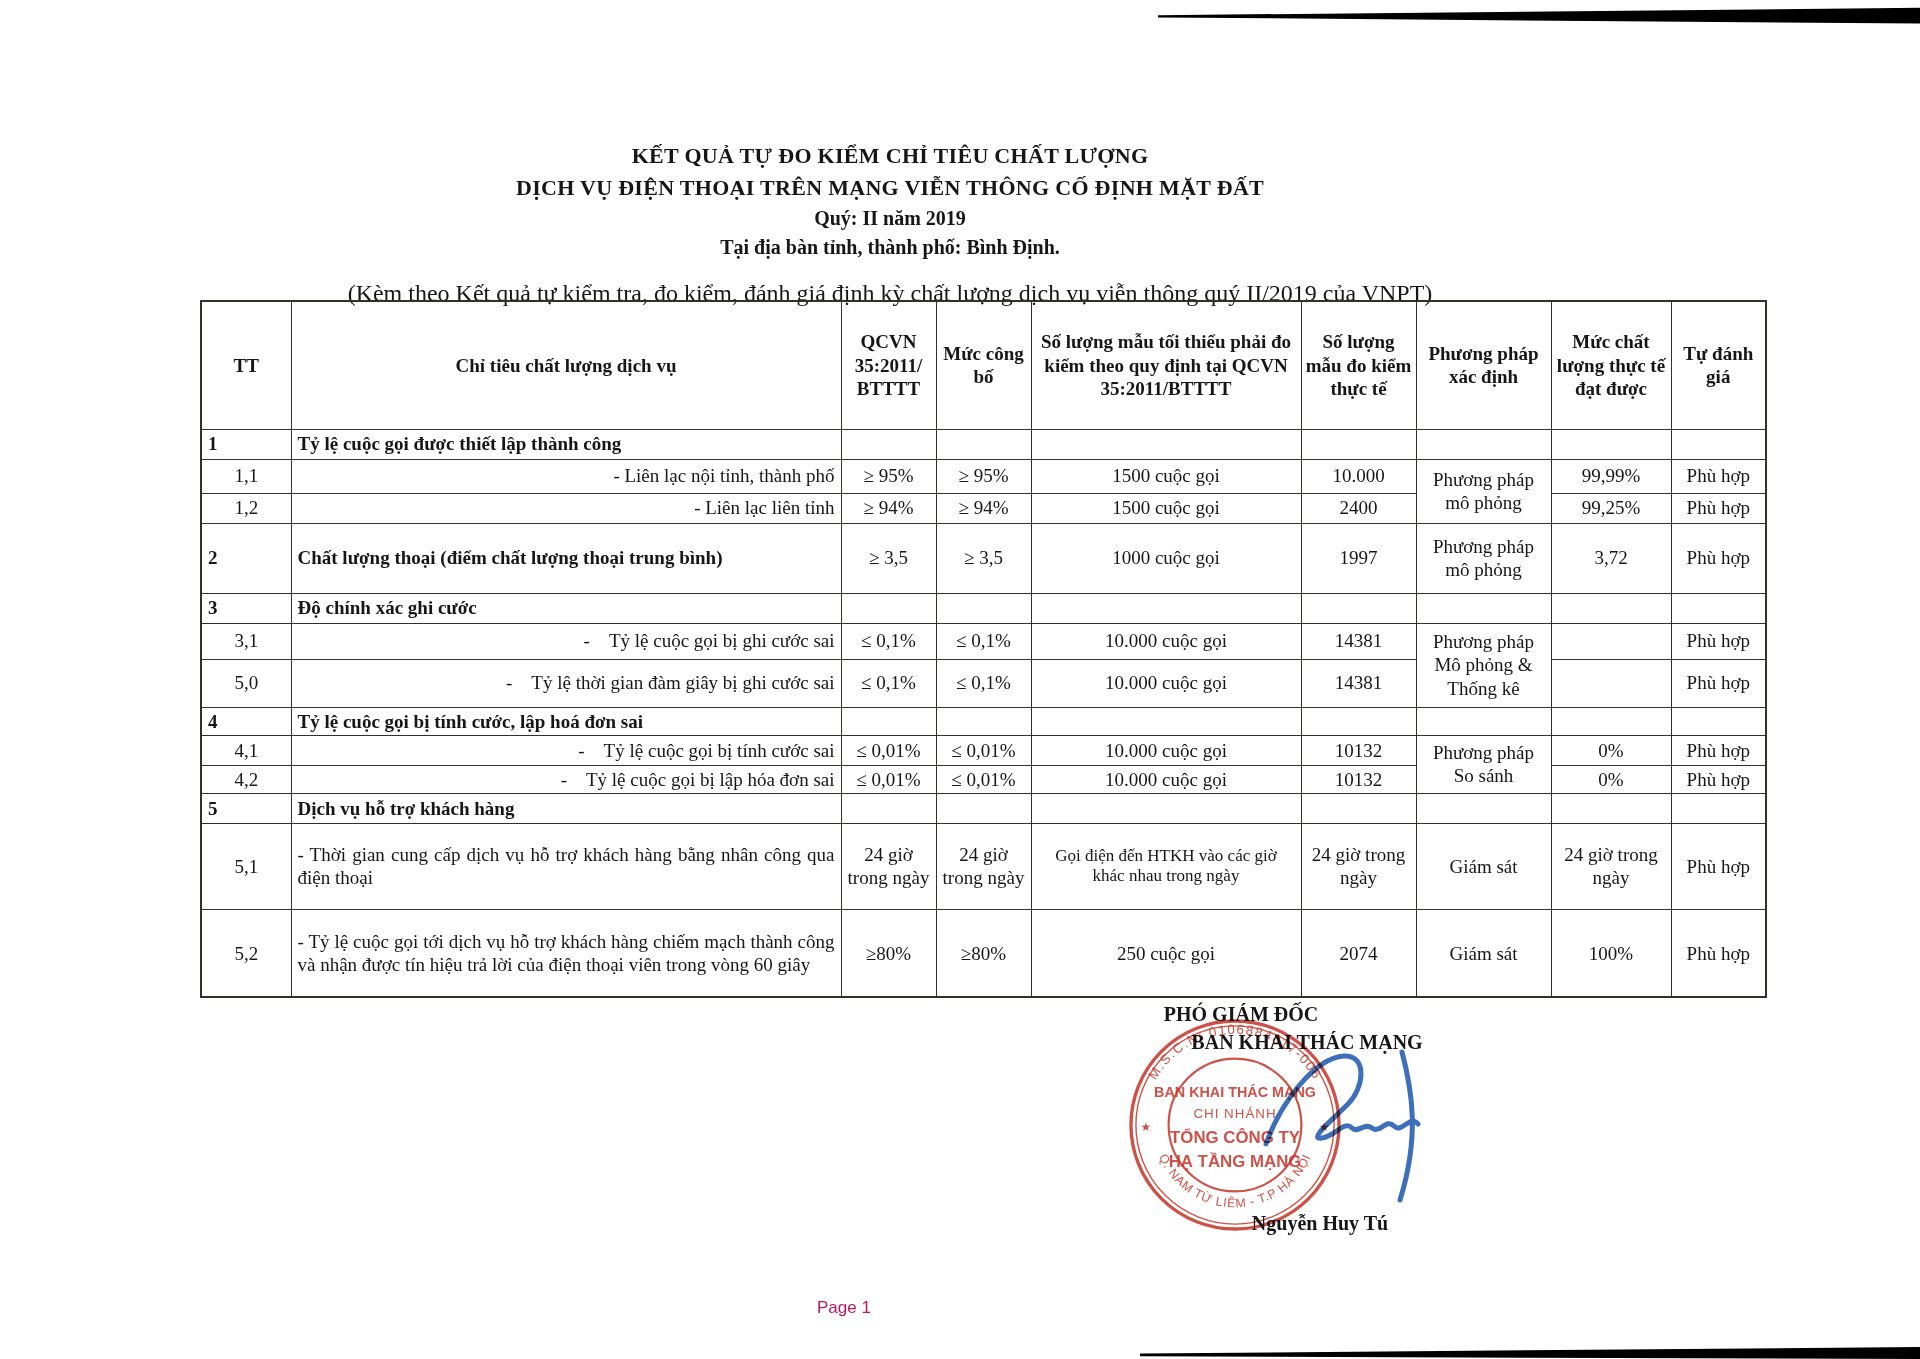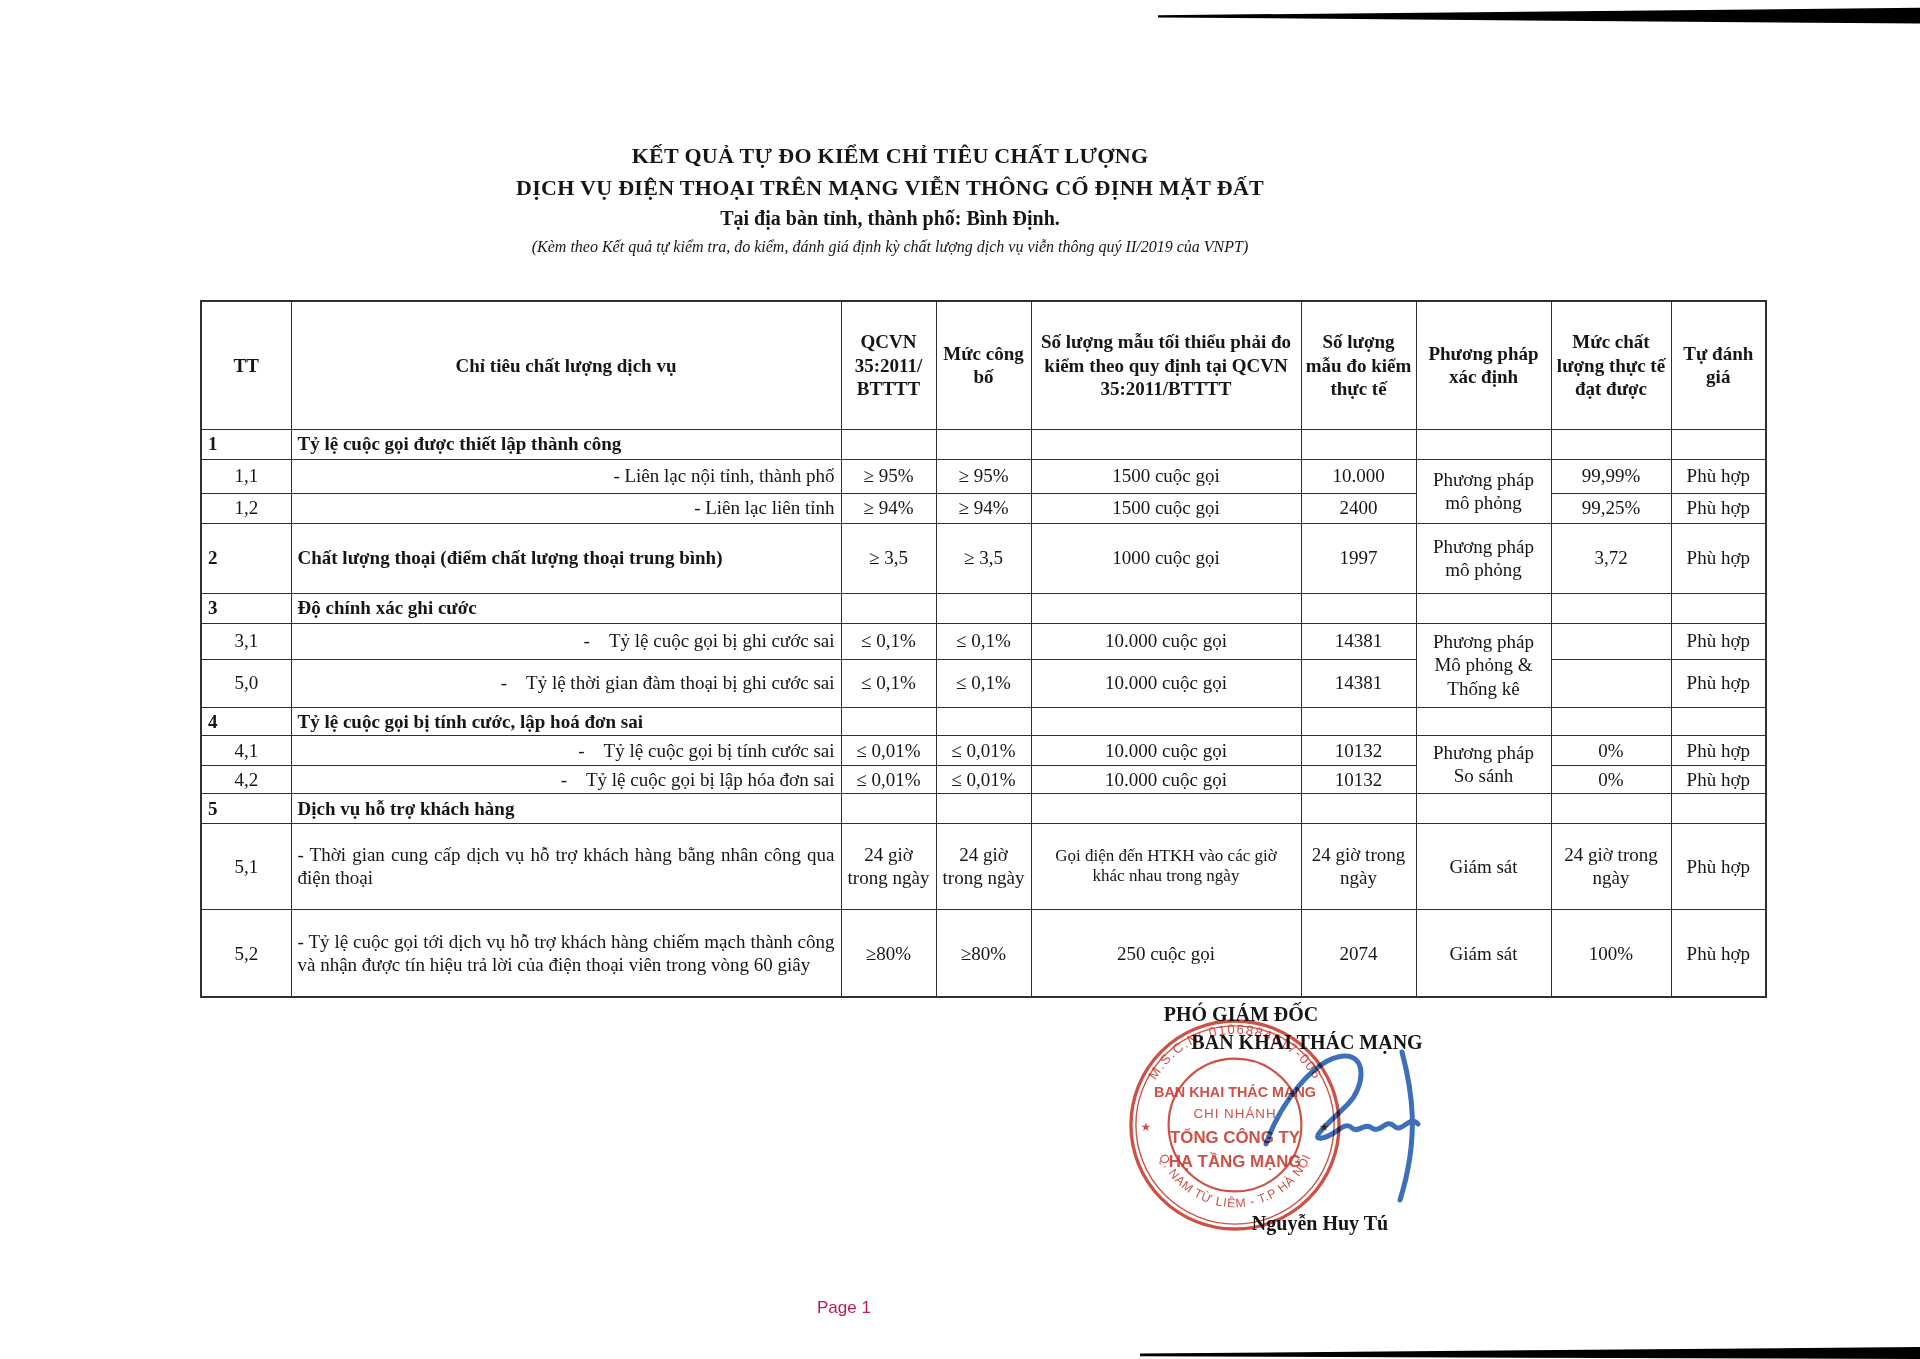--- a/index.html
+++ b/index.html
@@ -15,21 +15,21 @@
   
   .artifact-top{position:absolute;left:1158px;top:6px;width:762px;height:22px;background:#000;
     clip-path:polygon(0 42%,100% 8%,100% 80%,0 52%);}
   .artifact-bottom{position:absolute;left:1140px;top:1347px;width:780px;height:12px;background:#000;
     clip-path:polygon(0 55%,100% 0%,100% 100%,0 78%);}
 
   
   .title-block{position:absolute;left:60px;top:140px;width:1660px;text-align:center;line-height:1.45;}
   .t1{font-size:22px;font-weight:bold;letter-spacing:.3px;}
   .t2{font-size:20px;font-weight:bold;}
-  .t-sub{font-size:16px;font-style:italic;margin-top:2px;}
+  .t-sub{font-size:24px;margin-top:14px;}
 
   
   .qtable{
     position:absolute;left:200px;top:300px;width:1565px;
     border-collapse:collapse;table-layout:fixed;
     font-size:19px;line-height:1.22;
   }
   .qtable td,.qtable th{
     border:1.6px solid #33302c;
     padding:2px 6px;
@@ -56,20 +56,21 @@
 <body>
 
 <div class="page">
 
   <div class="artifact-top"></div>
   <div class="artifact-bottom"></div>
 
   <div class="title-block">
     <div class="t1">KẾT QUẢ TỰ ĐO KIỂM CHỈ TIÊU CHẤT LƯỢNG</div>
     <div class="t1">DỊCH VỤ ĐIỆN THOẠI TRÊN MẠNG VIỄN THÔNG CỐ ĐỊNH MẶT ĐẤT</div>
+    <div class="t2">Quý: II năm 2019</div>
     <div class="t2">Tại địa bàn tỉnh, thành phố: Bình Định.</div>
     <div class="t-sub">(Kèm theo Kết quả tự kiểm tra, đo kiểm, đánh giá định kỳ chất lượng dịch vụ viễn thông quý II/2019 của VNPT)</div>
   </div>
 
   <table class="qtable">
     <colgroup>
       <col style="width:90px">
         <col style="width:550px">
         <col style="width:95px">
         <col style="width:95px">
@@ -152,21 +153,21 @@
       <td class="c">≤ 0,1%</td>
       <td class="c">≤ 0,1%</td>
       <td class="c">10.000 cuộc gọi</td>
       <td class="c">14381</td>
       <td class="c" rowspan="2">Phương pháp Mô phỏng &amp; Thống kê</td>
       <td class="c"></td>
       <td class="c">Phù hợp</td>
     </tr>
     <tr style="height:48px">
       <td class="c">5,0</td>
-      <td class="lbl">- Tỷ lệ thời gian đàm thoại bị ghi cước sai</td>
+      <td class="lbl">- Tỷ lệ thời gian đàm giây bị ghi cước sai</td>
       <td class="c">≤ 0,1%</td>
       <td class="c">≤ 0,1%</td>
       <td class="c">10.000 cuộc gọi</td>
       <td class="c">14381</td>
       <td class="c"></td>
       <td class="c">Phù hợp</td>
     </tr>
     <tr style="height:28px">
       <td class="c sec">4</td>
       <td class="sec">Tỷ lệ cuộc gọi bị tính cước, lập hoá đơn sai</td>

